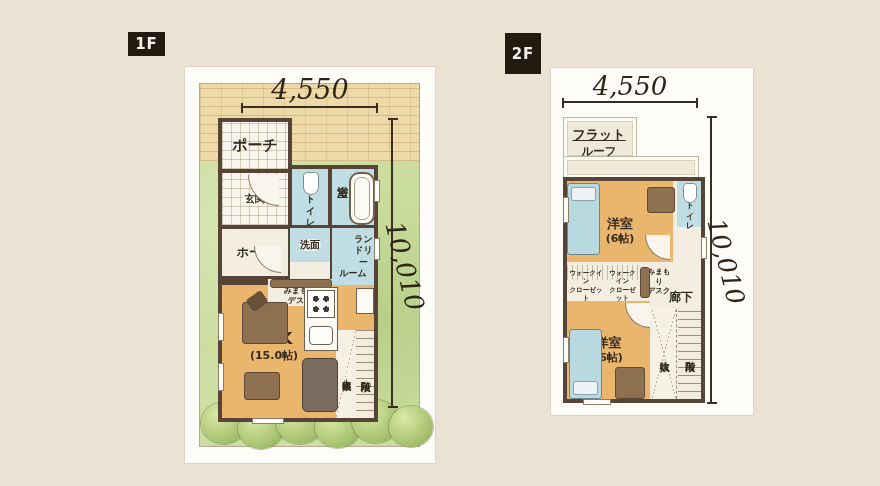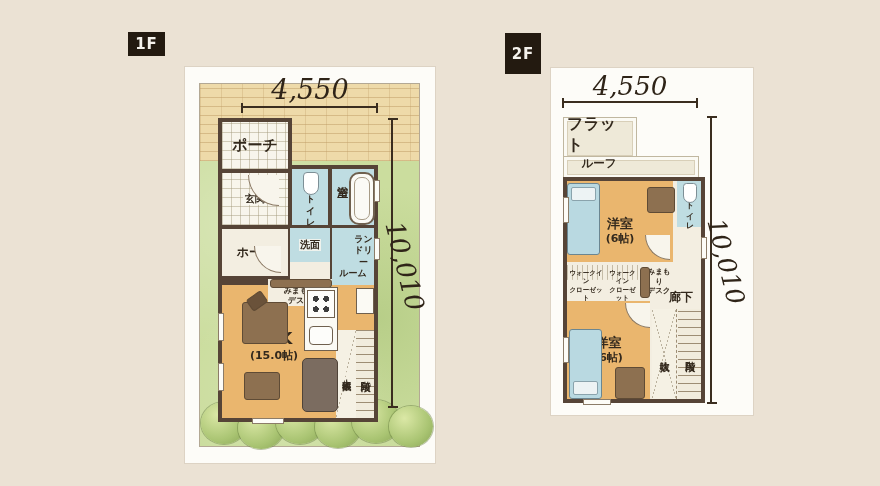--- a/index.html
+++ b/index.html
@@ -83,21 +83,21 @@
       <span class="lbl vtext" style="font-size:11px;position:absolute;left:3px;top:8px;">浴室</span>
     </div>
     <div class="room tile" style="left:4px;top:55px;width:66px;height:52px;">
       <div class="arc" style="left:26px;top:2px;width:30px;height:30px;border-radius:0 0 0 100%;border-top:none;border-right:none;"></div>
       <span class="lbl" style="font-size:10px;background:rgba(250,248,240,.85);padding:0 2px;">玄関</span>
     </div>
     <div class="room cream" style="left:4px;top:111px;width:66px;height:47px;">
       <span class="lbl" style="font-size:12px;">ホール</span>
     </div>
     <div class="room blue" style="left:72px;top:110px;width:40px;height:34px;">
-      <span class="lbl" style="font-size:10px;background:rgba(250,248,240,.8);padding:0 1px;">洗面</span>
+      <span class="lbl" style="font-size:10px;background:rgba(250,248,240,.8);padding:0 1px;border-radius:6px;">洗面</span>
     </div>
     <div class="room cream" style="left:72px;top:144px;width:40px;height:17px;"></div>
     <div class="room blue" style="left:114px;top:110px;width:42px;height:57px;">
       <span class="lbl" style="font-size:9px;margin-left:21px;">ランドリー</span>
       <span class="lbl" style="font-size:9px;">ルーム</span>
     </div>
 
     <div class="room orange" style="left:4px;top:167px;width:152px;height:45px;"></div>
     <div class="room orange" style="left:4px;top:167px;width:114px;height:133px;"></div>
     <div class="room cream" style="left:50px;top:161px;width:64px;height:27px;z-index:3;">
@@ -138,21 +138,21 @@
   <div class="dim-h" style="left:57px;top:39px;width:135px;z-index:6;"></div>
   <div class="dim-v" style="left:206px;top:52px;height:288px;z-index:6;"></div>
   <div class="dim-num" style="left:170px;top:184px;width:100px;font-size:26px;transform:rotate(76deg);z-index:6;">10,010</div>
 </div>
 
 <div class="card" style="left:551px;top:68px;width:202px;height:347px;">
 
   <div class="roof" style="left:12px;top:49px;width:72px;height:41px;border-bottom:none;"></div>
   <div class="roof" style="left:12px;top:88px;width:134px;height:21px;"></div>
   <div class="abs" style="left:16px;top:56px;width:64px;height:36px;display:flex;flex-direction:column;align-items:center;justify-content:center;z-index:3;">
-    <span class="lbl" style="font-size:16px;">フラット</span>
+    <span class="lbl" style="font-size:13px;text-decoration:underline;">フラット</span>
     <span class="lbl" style="font-size:11.5px;">ルーフ</span>
   </div>
 
   <div class="abs" style="left:12px;top:109px;width:142px;height:226px;background:#564437;">
     <div class="room cream" style="left:4px;top:4px;width:134px;height:218px;"></div>
 
     <div class="room orange" style="left:4px;top:4px;width:106px;height:81px;">
       <span class="lbl" style="font-size:13px;margin-top:18px;">洋室</span>
       <span class="lbl" style="font-size:11px;">(6帖)</span>
     </div>

